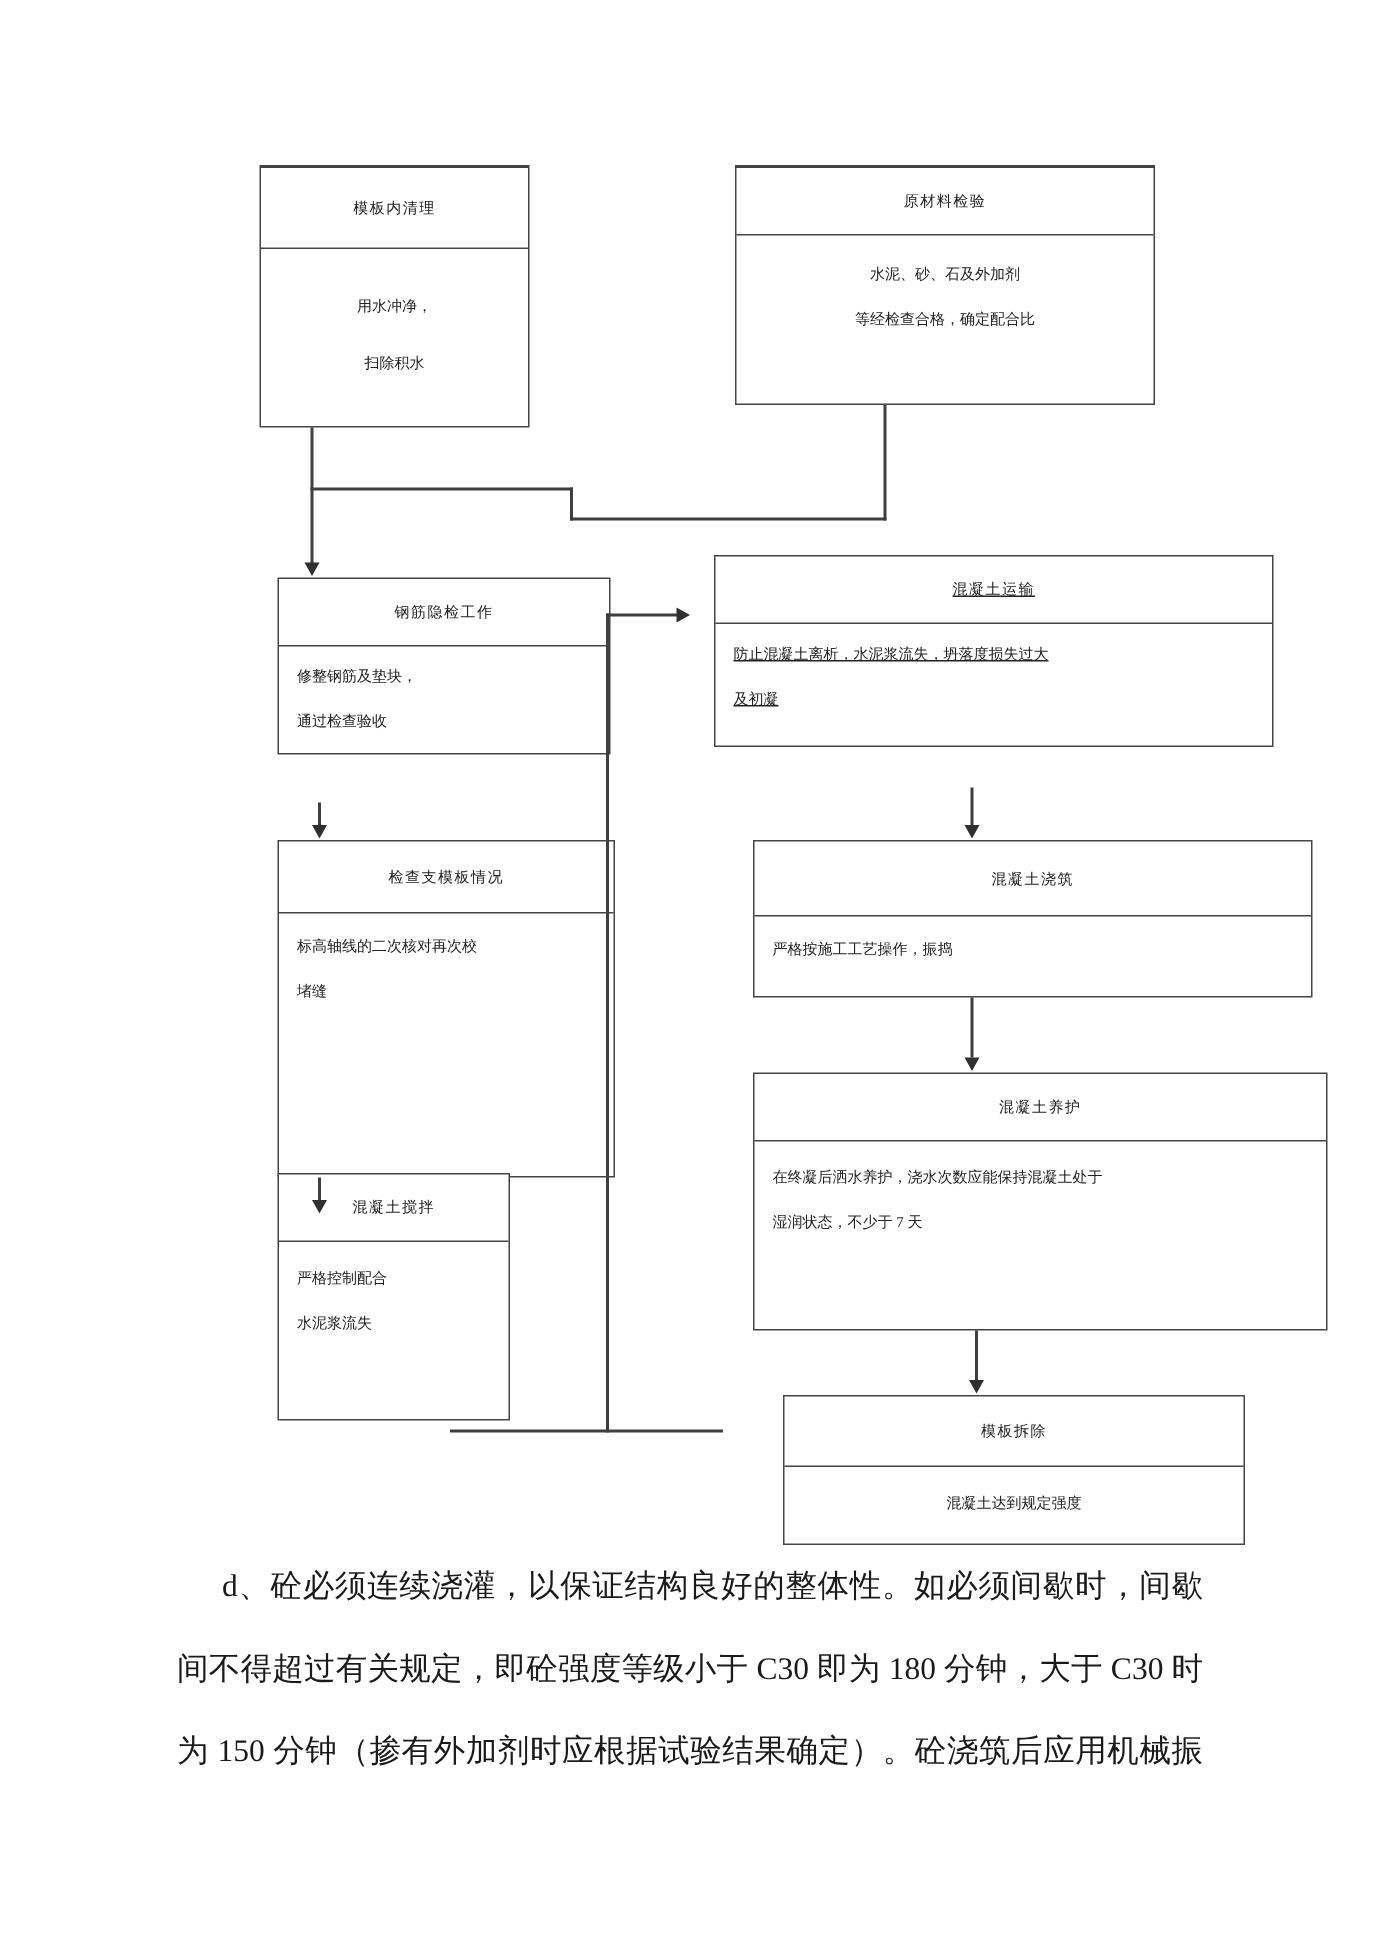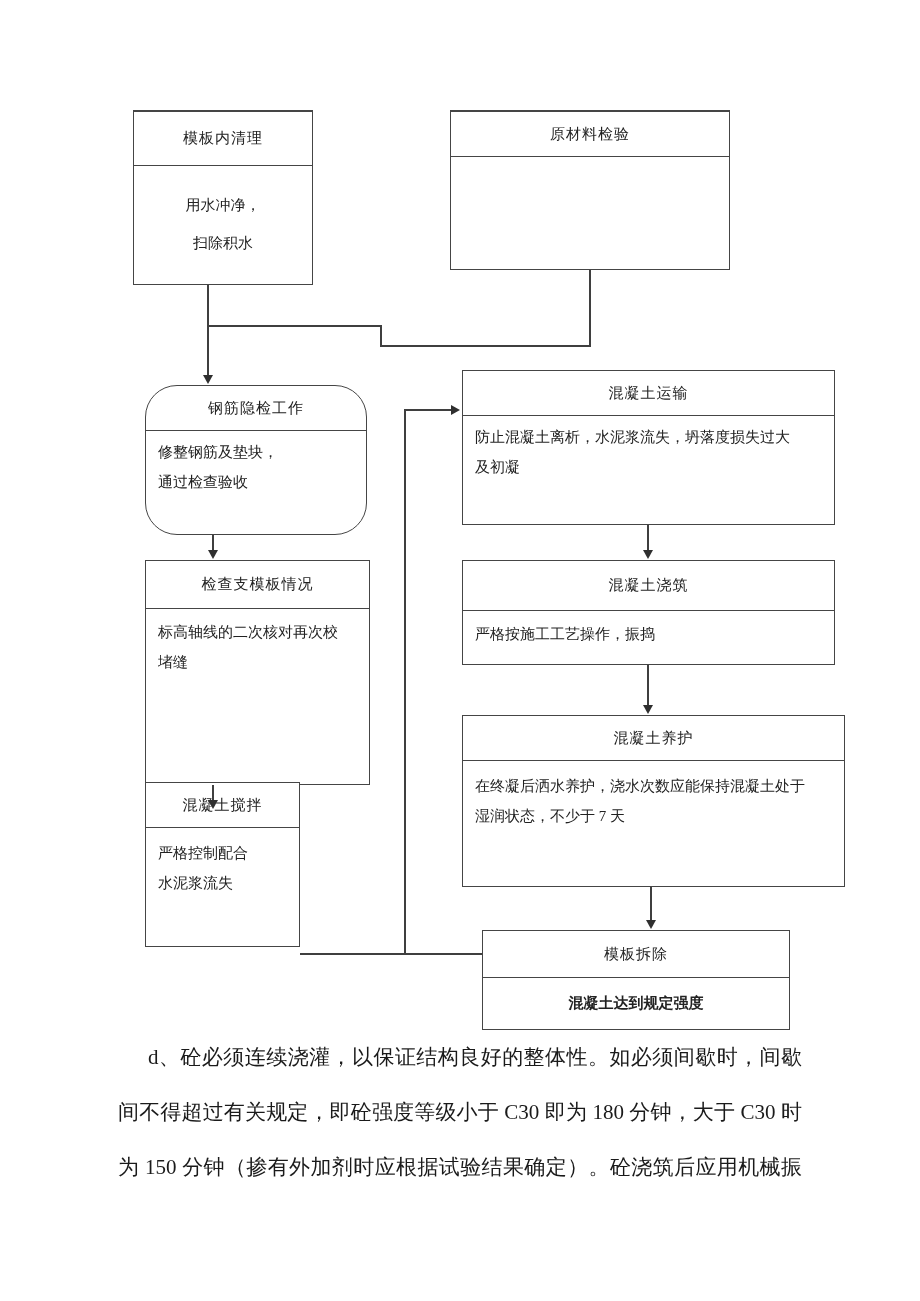--- a/index.html
+++ b/index.html
@@ -8,21 +8,22 @@
     width:920px; height:1301px;
     font-family:"Liberation Serif", serif;
   }
   .page { position:relative; width:920px; height:1301px; background:#ffffff; overflow:hidden; }
 
   .box {
     position:absolute;
     border:1px solid #454545;
     background:#ffffff;
     color:#222222;
-    font-size:15px;
+    font-size:10px;
+    margin-left:40px;
   }
   .box-title {
     display:flex; align-items:center; justify-content:center;
     border-bottom:1px solid #454545;
     letter-spacing:1px;
   }
   .box-body { line-height:30px; }
   .body-left { padding:6px 12px; }
   .body-center { text-align:center; }
 
@@ -57,23 +58,27 @@
   <div class="box" style="left:133px; top:110px; width:180px; height:175px; border-top-width:2px;">
     <div class="box-title" style="height:54px;">模板内清理</div>
     <div class="box-body body-center" style="padding-top:20px; line-height:38px;">
       <div>用水冲净，</div>
       <div>扫除积水</div>
     </div>
   </div>
 
   <div class="box" style="left:450px; top:110px; width:280px; height:160px; border-top-width:2px;">
     <div class="box-title" style="height:45px;">原材料检验</div>
+    <div class="box-body body-center" style="padding-top:12px;">
+      <div>水泥、砂、石及外加剂</div>
+      <div>等经检查合格，确定配合比</div>
+    </div>
   </div>
 
-  <div class="box" style="left:145px; top:385px; width:222px; height:150px;border-radius:32px;">
+  <div class="box" style="left:145px; top:385px; width:222px; height:118px;">
     <div class="box-title" style="height:45px;">钢筋隐检工作</div>
     <div class="box-body body-left">
       <div>修整钢筋及垫块，</div>
       <div>通过检查验收</div>
     </div>
   </div>
 
   <div class="box" style="left:145px; top:560px; width:225px; height:225px;">
     <div class="box-title" style="height:48px;">检查支模板情况</div>
     <div class="box-body body-left" style="padding-top:8px;">
@@ -83,21 +88,21 @@
   </div>
 
   <div class="box" style="left:145px; top:782px; width:155px; height:165px;">
     <div class="box-title" style="height:45px;">混凝土搅拌</div>
     <div class="box-body body-left" style="padding-top:10px;">
       <div>严格控制配合</div>
       <div>水泥浆流失</div>
     </div>
   </div>
 
-  <div class="box" style="left:462px; top:370px; width:373px; height:155px;">
+  <div class="box" style="left:436px; top:370px; width:373px; height:128px;text-decoration:underline;">
     <div class="box-title" style="height:45px;">混凝土运输</div>
     <div class="box-body body-left">
       <div>防止混凝土离析，水泥浆流失，坍落度损失过大</div>
       <div>及初凝</div>
     </div>
   </div>
 
   <div class="box" style="left:462px; top:560px; width:373px; height:105px;">
     <div class="box-title" style="height:50px;">混凝土浇筑</div>
     <div class="box-body body-left" style="padding-top:8px;">
@@ -108,21 +113,21 @@
   <div class="box" style="left:462px; top:715px; width:383px; height:172px;">
     <div class="box-title" style="height:45px;">混凝土养护</div>
     <div class="box-body body-left" style="padding-top:10px;">
       <div>在终凝后洒水养护，浇水次数应能保持混凝土处于</div>
       <div>湿润状态，不少于 7 天</div>
     </div>
   </div>
 
   <div class="box" style="left:482px; top:930px; width:308px; height:100px;">
     <div class="box-title" style="height:47px;">模板拆除</div>
-    <div class="box-body body-center" style="padding-top:10px;font-weight:bold;">
+    <div class="box-body body-center" style="padding-top:10px;">
       <div>混凝土达到规定强度</div>
     </div>
   </div>
 
   <div class="vline" style="left:207px; top:285px; height:91px;"></div>
   <div class="hline" style="left:207px; top:325px; width:175px;"></div>
   <div class="vline" style="left:380px; top:325px; height:22px;"></div>
   <div class="hline" style="left:380px; top:345px; width:211px;"></div>
   <div class="vline" style="left:589px; top:270px; height:77px;"></div>
   <div class="arr-down" style="left:203px; top:375px;"></div>

